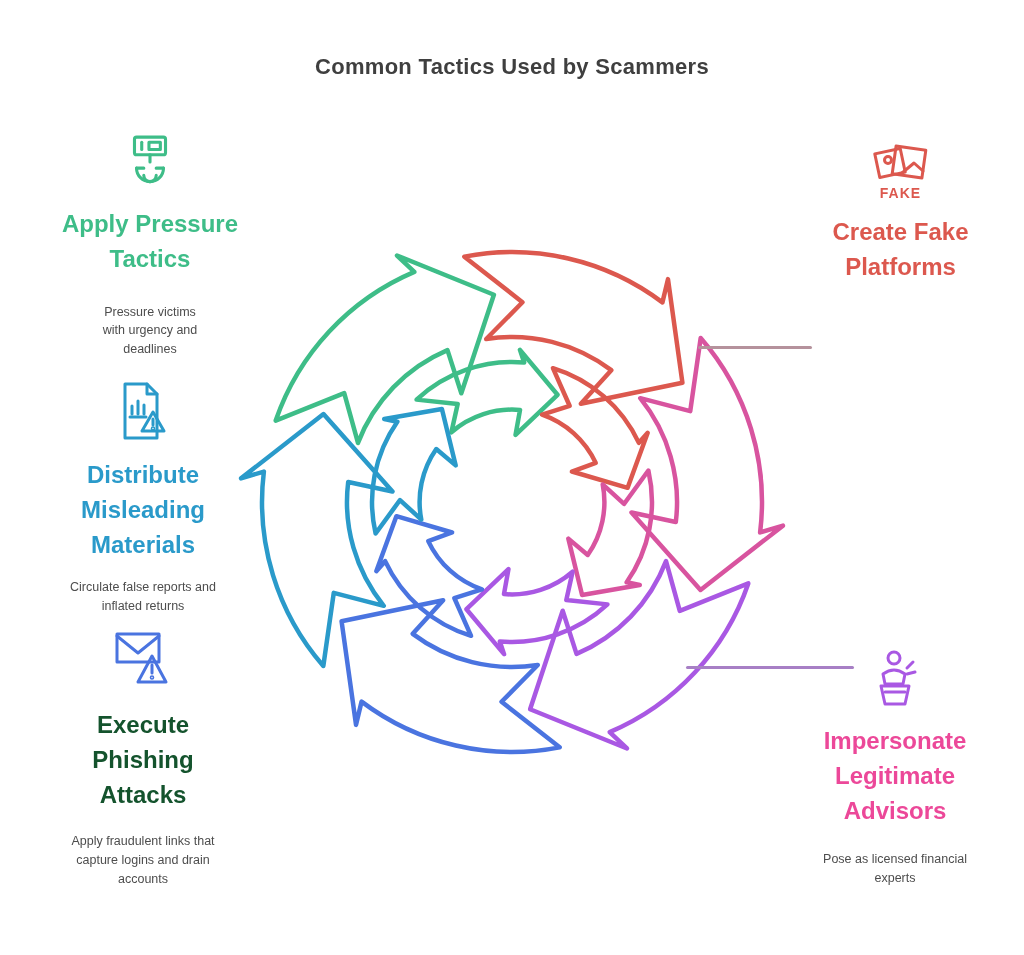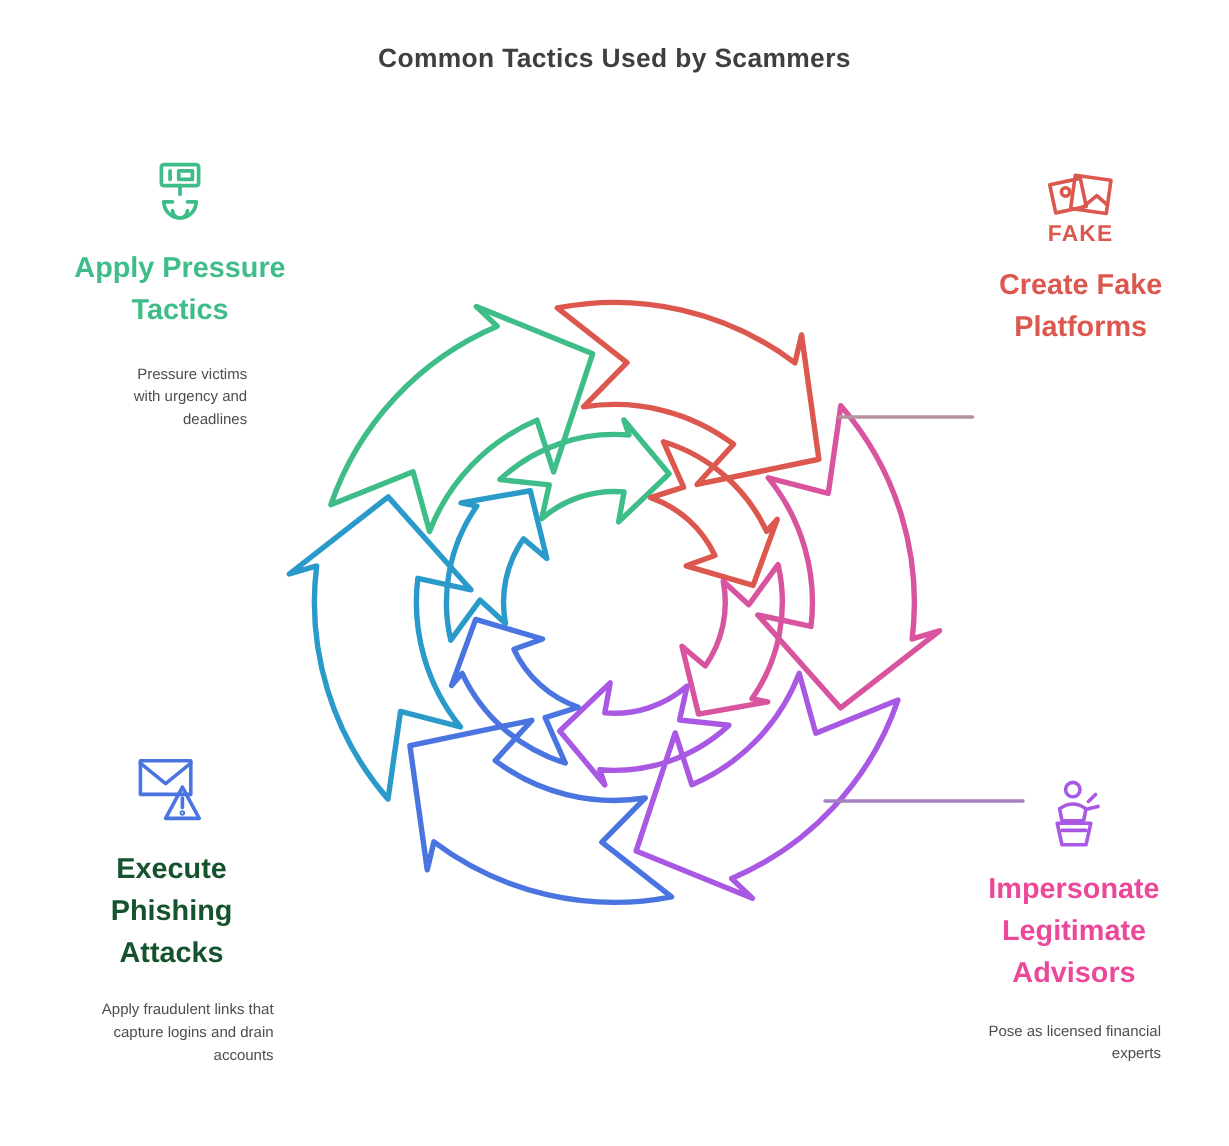--- a/index.html
+++ b/index.html
@@ -1,24 +1,24 @@
 <!DOCTYPE html>
 <html><head>
 <meta charset="utf-8">
 <style>
   html,body{margin:0;padding:0;background:#fff;}
   #canvas{position:relative;width:1024px;height:955px;background:#ffffff;overflow:hidden;
     font-family:"Liberation Sans", sans-serif;}
-  .title{position:absolute;top:36px;left:0;width:1024px;text-align:center;
+  .title{position:absolute;top:54px;left:0;width:1024px;text-align:center;
     font-size:22px;font-weight:bold;color:#3f3f3f;letter-spacing:.3px;}
   .item{position:absolute;display:flex;flex-direction:column;align-items:center;text-align:center;}
   .item .iconwrap{display:flex;flex-direction:column;align-items:center;}
   .item .label{font-weight:bold;font-size:24px;line-height:1.45;margin-top:14px;}
-  .item .desc{font-size:12.5px;line-height:1.5;color:#4d4d4d;margin-top:26px;text-align:right;}
-  .stamp{font-weight:bold;font-size:19px;letter-spacing:1px;margin-top:2px;text-align:center;}
+  .item .desc{font-size:12.5px;line-height:1.5;color:#4d4d4d;margin-top:26px;}
+  .stamp{font-weight:bold;font-size:14px;letter-spacing:1px;margin-top:2px;text-align:center;}
   .green{color:#3ebd88;}  .red{color:#dc584e;}  .pink{color:#d8549f;}
   .purple{color:#ec4899;} .blue{color:#14532d;} .cyan{color:#2a9aca;}
   .connector{position:absolute;height:3px;border-radius:2px;}
   .connector.rose{background:#b5929c;}
   .connector.violet{background:#a77fc5;}
   svg{display:block;}
   .cycle{position:absolute;left:238px;top:228px;}
 </style>
 </head>
 <body>
@@ -92,20 +92,35 @@
         <path d="M16 26 q11 -8 22 0 l-2 10 h-18 Z"></path>
         <path d="M40 20 l6 -6 M40 26 l8 -2"></path>
         <path d="M14 38 h28 l-4 18 h-20 Z"></path>
         <line x1="18" y1="44" x2="38" y2="44"></line>
       </svg>
     </div>
     <div class="label purple" style="width:150px;">Impersonate Legitimate Advisors</div>
     <div class="desc" style="width:145px;margin-top:22px;">Pose as licensed financial experts</div>
   </div>
 
+  <div class="item" style="left:28px;top:380px;width:230px;">
+    <div class="iconwrap">
+      <svg width="60" height="64" viewBox="0 0 60 64" fill="none" stroke="#2a9aca" stroke-width="3" stroke-linejoin="round" stroke-linecap="round">
+        <path d="M12 4 h22 l10 10 v44 h-32 Z"></path>
+        <path d="M34 4 v10 h10"></path>
+        <path d="M19 34 v-8 M25 34 v-13 M31 34 v-9"></path>
+        <line x1="17" y1="37" x2="33" y2="37"></line>
+        <path d="M40 32 l11 19 h-22 Z"></path>
+        <line x1="40" y1="39" x2="40" y2="45"></line>
+        <circle cx="40" cy="48.5" r="0.8"></circle>
+      </svg>
+    </div>
+    <div class="label cyan" style="width:145px;">Distribute Misleading Materials</div>
+    <div class="desc" style="width:175px;margin-top:16px;">Circulate false reports and inflated returns</div>
+  </div>
 
   <div class="item" style="left:28px;top:628px;width:230px;">
     <div class="iconwrap">
       <svg width="62" height="66" viewBox="0 0 62 66" fill="none" stroke="#4a74e0" stroke-width="3" stroke-linejoin="round" stroke-linecap="round">
         <rect x="5" y="6" width="42" height="28"></rect>
         <path d="M5 8 l21 17 l21 -17"></path>
         <path d="M40 28 l14 26 h-28 Z"></path>
         <line x1="40" y1="37" x2="40" y2="45"></line>
         <circle cx="40" cy="49.5" r="0.8"></circle>
       </svg>

